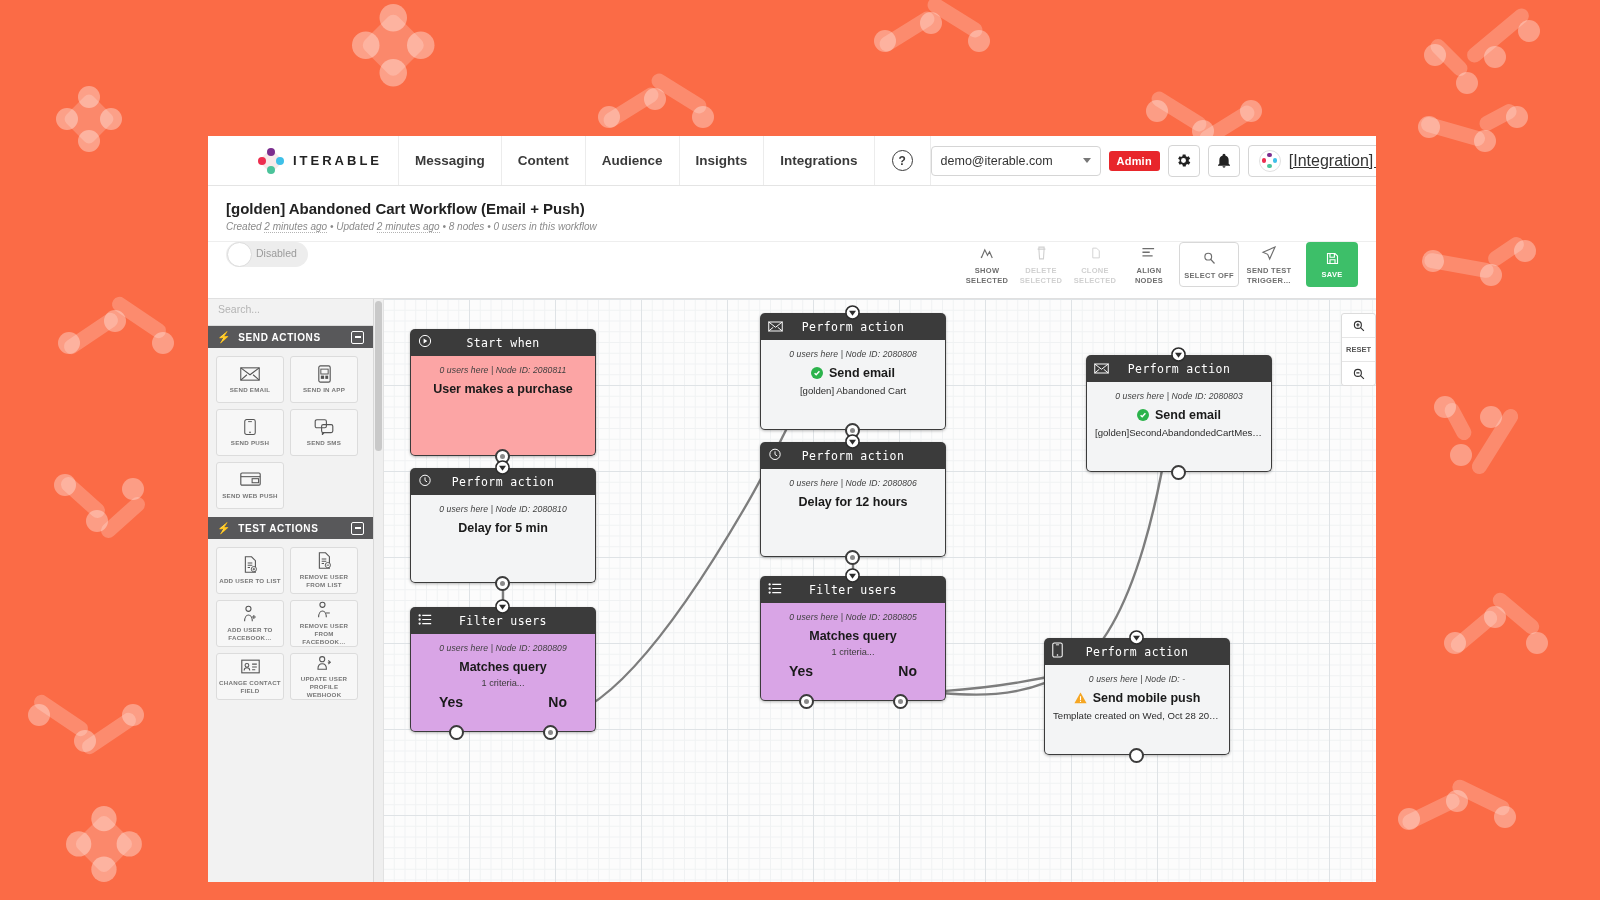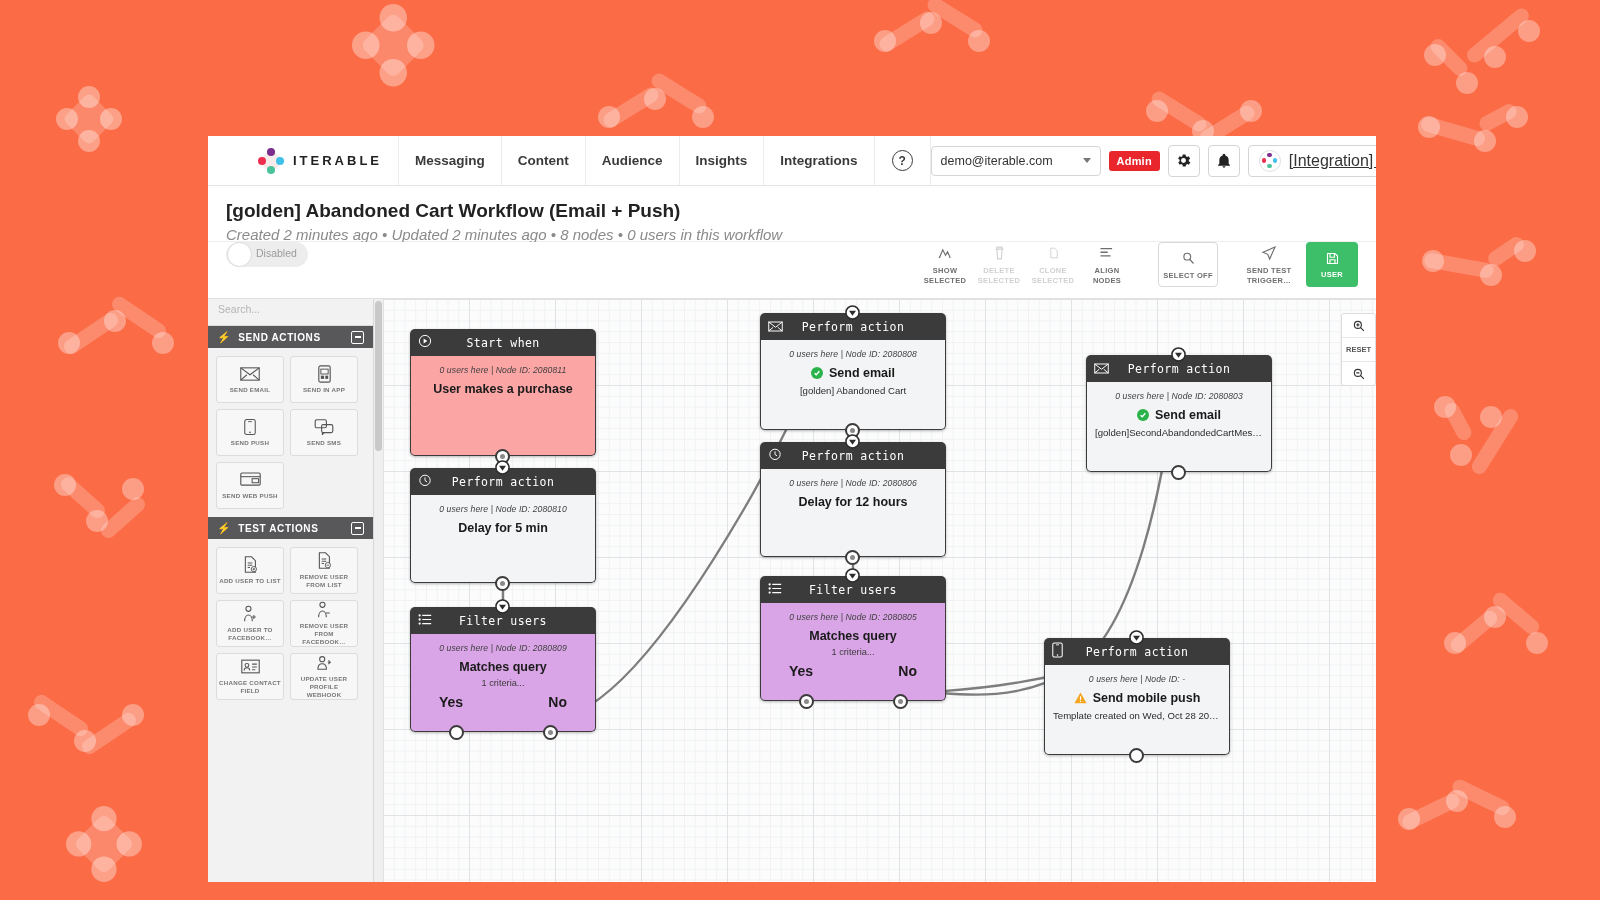--- a/index.html
+++ b/index.html
@@ -38,38 +38,38 @@
   .acct{display:flex;align-items:center;justify-content:space-between;width:150px;height:28px;border:1px solid #d5d5d5;border-radius:4px;padding:0 9px;font-size:12.5px;color:#333;background:#fff;}
   .caret{width:0;height:0;border-left:4px solid transparent;border-right:4px solid transparent;border-top:5px solid #777;}
   .admin-badge{background:#e8262b;color:#fff;font-size:11px;font-weight:700;border-radius:3px;padding:4px 8px;letter-spacing:.2px;}
   .icon-btn{width:30px;height:30px;border:1px solid #d5d5d5;border-radius:4px;background:#fff;display:flex;align-items:center;justify-content:center;}
   .integ-chip{display:flex;align-items:center;gap:8px;height:30px;border:1px solid #d5d5d5;border-radius:4px;padding:0 10px;font-size:16px;color:#333;white-space:nowrap;overflow:hidden;text-decoration:underline;}
   .integ-logo{position:relative;width:20px;height:20px;border-radius:50%;border:1px solid #e0e0e0;flex:0 0 auto;}
   .integ-logo .d{position:absolute;width:4.5px;height:4.5px;border-radius:50%;}
 
   
   #titleblock{padding:14px 18px 12px 18px;border-bottom:1px solid #eee;position:relative;height:56px;box-sizing:border-box;}
-  #wf-title{font-size:19px;font-weight:700;color:#222;margin:0 0 4px 0;}
-  #wf-sub{font-size:15px;font-style:italic;color:#8a8a8a;}
+  #wf-title{font-size:15px;font-weight:700;color:#222;margin:0 0 4px 0;}
+  #wf-sub{font-size:10px;font-style:italic;color:#8a8a8a;}
   #wf-sub .u{border-bottom:1px dotted #b3b3b3;}
   .hdr-actions{position:absolute;right:18px;top:54px;display:flex;gap:20px;}
   .hdr-act{width:52px;text-align:center;font-size:7.5px;font-weight:700;line-height:1.35;letter-spacing:.3px;color:#8e8e8e;}
   .hdr-act.red{color:#ef6a5a;}
   .hdr-act .gi{height:18px;display:flex;align-items:center;justify-content:center;margin-bottom:3px;}
 
   
   #toolbar{height:56px;display:flex;align-items:flex-start;padding:0 18px;background:#fff;border-bottom:1px solid #e0e0e0;position:relative;gap:48px;}
   .toggle{display:flex;align-items:center;width:82px;height:25px;border-radius:13px;background:#ededed;position:relative;}
   .toggle .knob{width:23px;height:23px;border-radius:50%;background:#fff;border:1px solid #dcdcdc;position:absolute;left:1px;top:0px;}
   .toggle .tlabel{position:absolute;left:30px;top:5px;font-size:10.5px;color:#9b9b9b;}
   .tb-right{margin-left:auto;display:flex;align-items:center;gap:0px;}
   .tb-btn{width:54px;text-align:center;font-size:7.5px;font-weight:700;line-height:1.35;letter-spacing:.3px;color:#6e6e6e;}
   .tb-btn.dim{color:#d0d0d0;}
   .tb-btn .gi{height:20px;display:flex;align-items:center;justify-content:center;margin-bottom:3px;}
-  .tb-boxed{border:1px solid #d8d8d8;border-radius:4px;width:58px;padding:5px 0;margin:0 24px;background:#fff;}
+  .tb-boxed{border:1px solid #d8d8d8;border-radius:4px;width:58px;padding:5px 0;margin:0 3px;background:#fff;}
   .tb-save{background:#3dbf69;border-radius:4px;width:52px;padding:7px 0;color:#fff;margin-left:10px;}
   .tb-save .gi{height:18px;}
 
   
   #body{display:flex;height:585px;}
 
   
   #palette{width:166px;background:#f2f2f2;border-right:1px solid #d8d8d8;box-sizing:border-box;flex:0 0 auto;}
   #search{height:22px;background:#f2f2f2;border-bottom:1px solid #dcdcdc;padding:4px 0 0 10px;font-size:10.5px;color:#b4b4b4;box-sizing:content-box;}
   .sec-head{height:22px;background:#58585a;color:#fff;display:flex;align-items:center;padding:0 9px;font-size:10px;font-weight:700;letter-spacing:.6px;}
@@ -390,21 +390,21 @@
             </svg>
         </div>
         <span>SEND TEST TRIGGER…</span>
       </div>
       <div class="tb-btn tb-save">
         <div class="gi">
           <svg width="15" height="15" viewBox="0 0 24 24">
               <path fill="none" stroke="#fff" stroke-width="1.8" d="M4 4h12l4 4v12H4zM8 4v6h7V4M8 20v-6h8v6"></path>
             </svg>
         </div>
-        <span style="color:#fff">USER</span>
+        <span style="color:#fff">SAVE</span>
       </div>
     </div>
   </div>
 
   <div id="body">
 
     <div id="palette">
       <div id="search">Search...</div>
 
       <div class="sec-head">

